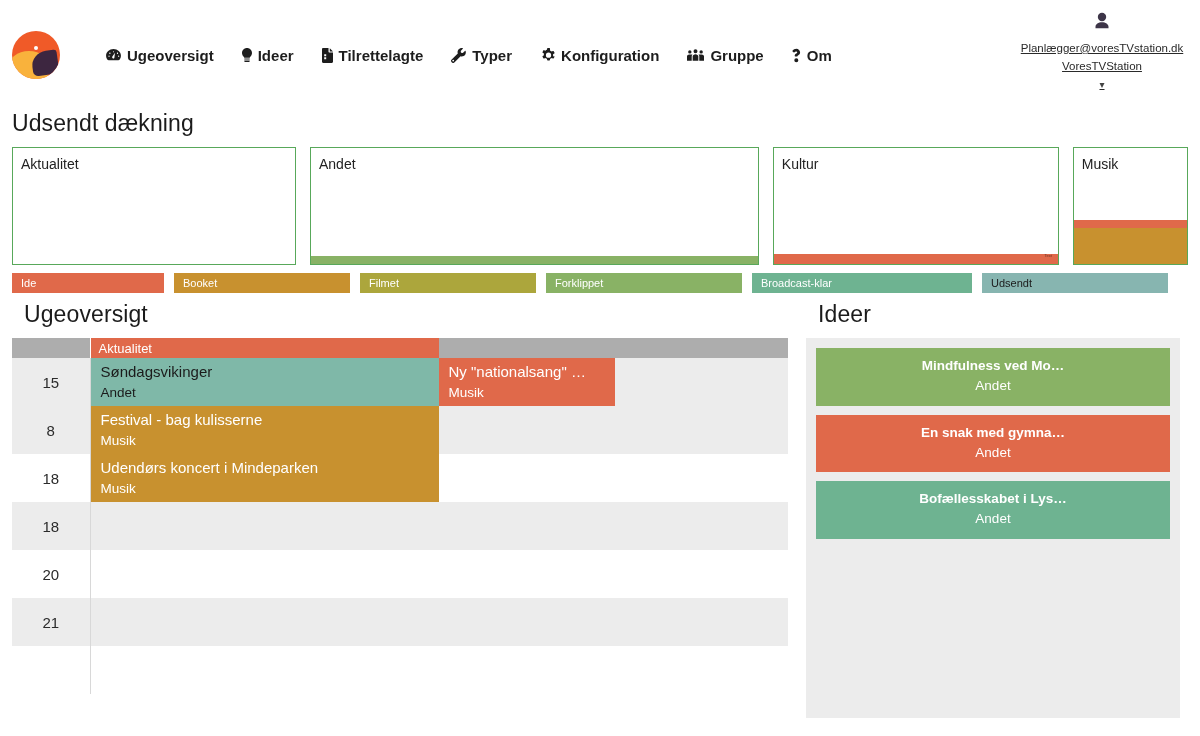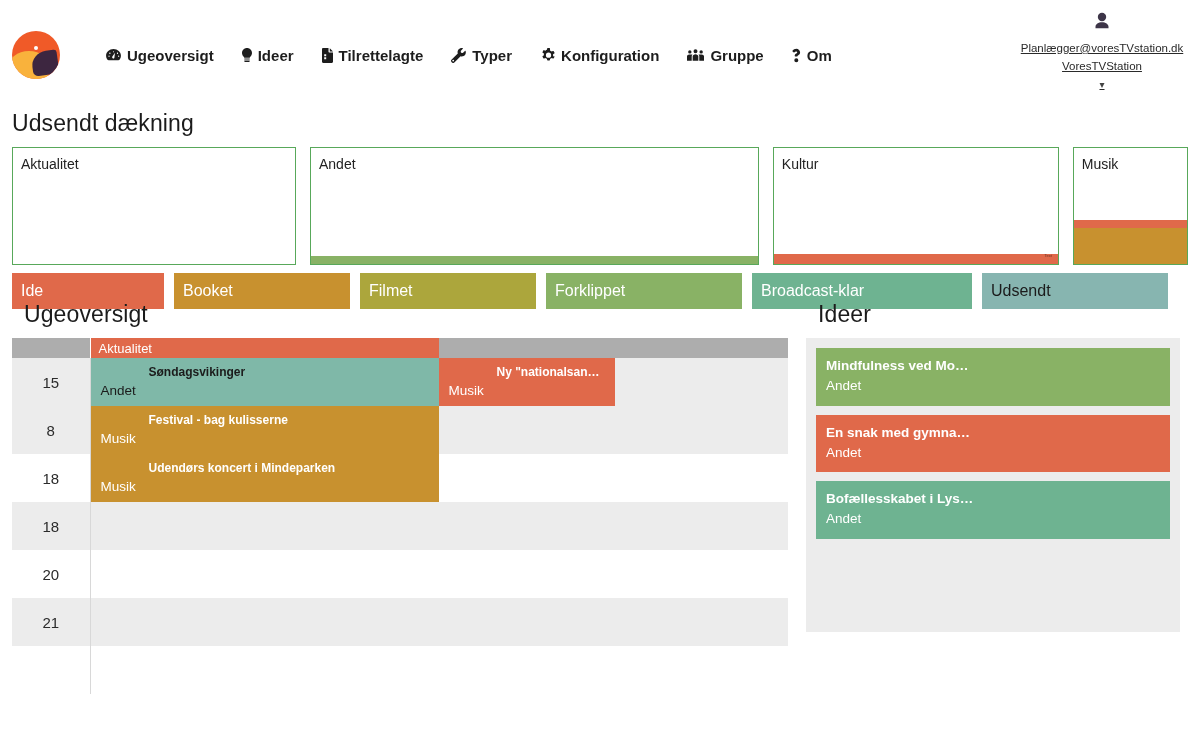--- a/index.html
+++ b/index.html
@@ -135,25 +135,25 @@
   }
 
   
   .legend {
     display: flex;
     gap: 10px;
     padding: 8px 12px 0 12px;
     height: 30px;
   }
   .legend-item {
-    height: 36px;
+    height: 20px;
     display: flex;
     align-items: center;
     padding-left: 9px;
-    font-size: 16px;
+    font-size: 11px;
     color: #fff;
     cursor: pointer;
     white-space: nowrap;
   }
 
   
   .lower {
     display: flex;
     padding: 6px 12px 0 12px;
     gap: 18px;
@@ -197,42 +197,42 @@
     width: 348px;
     display: flex;
     flex-direction: column;
     justify-content: center;
     padding: 0 10px;
     cursor: pointer;
     overflow: hidden;
   }
   .wk-item.narrow { width: 176px; }
   .wk-item .ttl {
-    font-size: 12px;
-    font-weight: bold;
+    font-size: 15px;
+    font-weight: normal;
     line-height: 1.45;
     white-space: nowrap;
     overflow: hidden;
     text-overflow: ellipsis;
-    margin-left: 48px;
   }
   .wk-item .sub {
     font-size: 13.5px;
     line-height: 1.45;
     white-space: nowrap;
   }
   .wk-row.current td { border-top: 2px solid #2e2e2e; border-bottom: 2px solid #2e2e2e; }
   .wk-row.current td.wk-num { border-left: 2px solid #2e2e2e; }
   .wk-row.current td.wk-cells { border-right: 2px solid #2e2e2e; }
 
   
   .ideas-panel {
     background: #ececec;
     padding: 10px;
-    height: 294px;
+    height: 380px;
+    text-align: center;
   }
   .idea-card {
     padding: 8px 10px 9px 10px;
     margin-bottom: 9px;
     cursor: pointer;
     overflow: hidden;
   }
   .idea-card .ttl {
     font-size: 13.5px;
     font-weight: bold;

